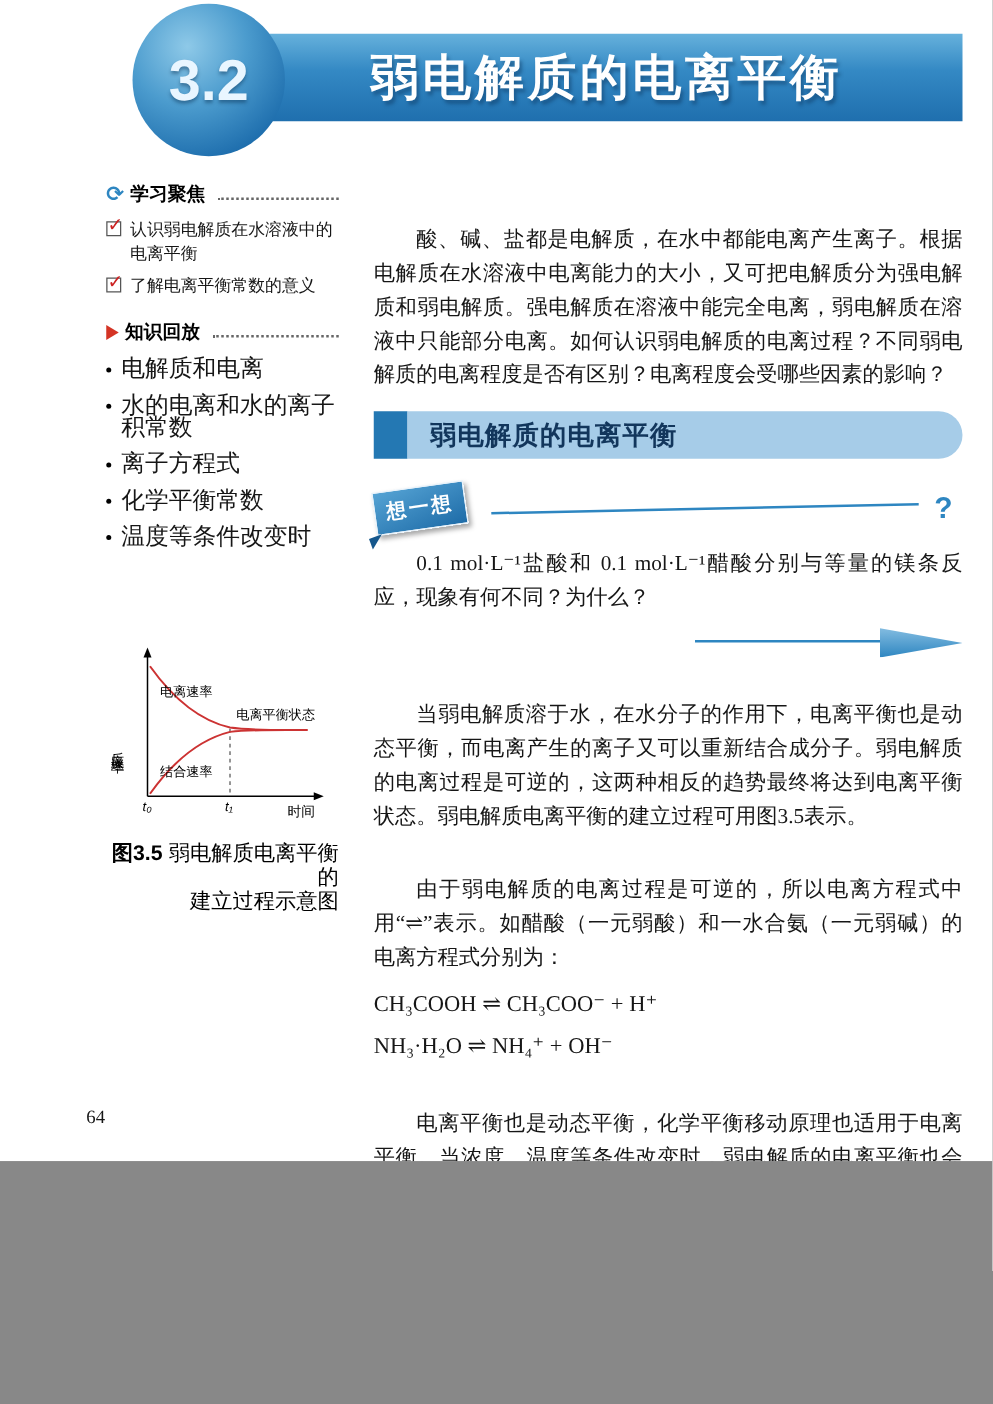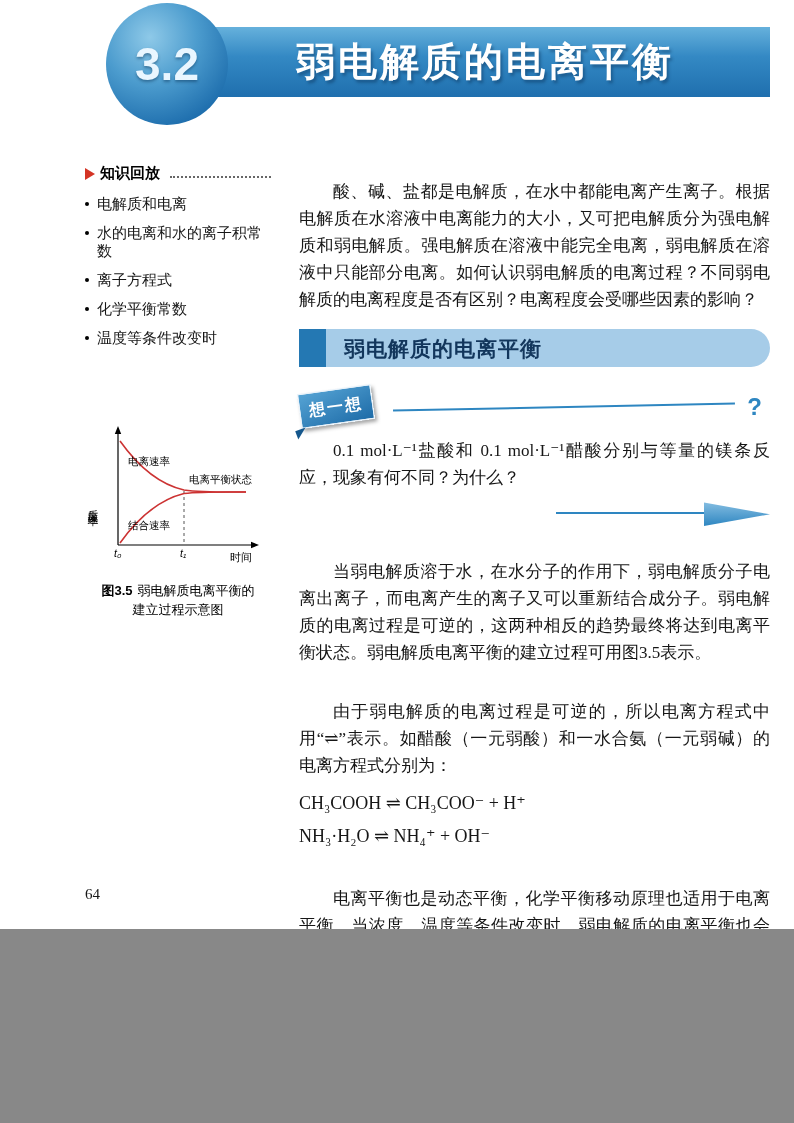--- a/index.html
+++ b/index.html
@@ -39,28 +39,28 @@
   .leader { flex: 1; border-bottom: 2px dotted #666; height: 9px; margin-left: 5px; }
   .icon-refresh { color: #2e86c1; font-size: 17px; line-height: 1; font-weight: bold; }
   .icon-refresh::before { content: "⟳"; }
   .icon-play { width: 0; height: 0; border-left: 10px solid #d43425; border-top: 6px solid transparent; border-bottom: 6px solid transparent; }
   .focus-list { margin-top: 9px; }
   .focus-item { display: flex; gap: 7px; font-size: 13.5px; line-height: 19px; margin-bottom: 7px; }
   .chk { position: relative; width: 12px; height: 12px; border: 1.5px solid #555; flex: none; margin-top: 3px; }
   .chk::after { content: "✓"; position: absolute; left: 0px; top: -7px; color: #cc2222; font-weight: bold; font-size: 15px; }
   .review { margin-top: 18px; }
   .review-list { margin-top: 12px; list-style: none; }
-  .review-list li { display: flex; gap: 8px; font-size: 15px; line-height: 18px; margin-bottom: 11px; }
+  .review-list li { display: flex; gap: 8px; font-size: 19px; line-height: 18px; margin-bottom: 11px; font-family: Liberation Mono, monospace; }
   .dot { width: 4px; height: 4px; border-radius: 50%; background: #000; flex: none; margin-top: 7px; }
 
   
   .figure { margin-top: 74px; }
   .fig-plot { display: flex; align-items: center; }
   .fig-ylabel { writing-mode: vertical-rl; text-orientation: upright; font-size: 11px; letter-spacing: 2px; margin-top: 14px; color:#000; }
-  .fig-caption { text-align: center; font-size: 13px; line-height: 19px; margin-top: 8px; color: #000; }
+  .fig-caption { text-align: right; font-size: 17px; line-height: 19px; margin-top: 8px; color: #000; }
   .fig-caption b { margin-right: 5px; }
   svg text { font-family: "Liberation Sans", "DejaVu Sans", sans-serif; }
 
   
   .para { text-indent: 2em; margin-top: 32px; }
   .section-banner { display: flex; height: 38px; margin: 16px 0 14px; }
   .section-tab { width: 27px; background: #2478b3; flex: none; }
   .section-bar {
     flex: 1; background: #a6cce8; border-radius: 0 19px 19px 0;
     display: flex; align-items: center; padding-left: 18px;
@@ -83,37 +83,54 @@
   }
   .head-line { flex: 1; height: 2px; background: #2e86c1; margin: 0 12px 0 20px; transform: rotate(-1.2deg); }
   .qmark { color: #2e86c1; font-weight: bold; font-size: 24px; margin-right: 8px; font-family: "Liberation Sans", "DejaVu Sans", sans-serif; }
   .think-q { text-indent: 2em; }
   .think-foot { display: flex; justify-content: flex-end; align-items: center; margin-top: 9px; }
   .foot-line { width: 150px; height: 1.5px; background: #2e86c1; }
   .flag { width: 66px; height: 26px; margin-left: -2px;
     background: linear-gradient(180deg, #8cc2e4, #2e86c1);
     clip-path: polygon(0 10%, 100% 55%, 0 100%); }
   .equations { text-align: left; margin: 8px 0; font-size: 18px; line-height: 33px; }
-  .pagenum { position: absolute; left: 85px; bottom: 26px; font-size: 15px; }
+  .pagenum { position: absolute; left: 69px; bottom: 26px; font-size: 15px; }
 </style>
 </head>
 <body>
 
 <div class="page">
 
   <div class="chapter-circle">
     <span>3.2</span>
   </div>
   <div class="chapter-banner">
     <span class="chapter-title">弱电解质的电离平衡</span>
   </div>
 
   <div class="cols">
 
     <aside class="sidebar">
+      <div class="focus">
+        <div class="side-head">
+          <span class="icon-refresh"></span>
+          <span>学习聚焦</span>
+          <span class="leader"></span>
+        </div>
+        <div class="focus-list">
+          <div class="focus-item">
+            <span class="chk"></span>
+            <span>认识弱电解质在水溶液中的电离平衡</span>
+          </div>
+          <div class="focus-item">
+            <span class="chk"></span>
+            <span>了解电离平衡常数的意义</span>
+          </div>
+        </div>
+      </div>
 
       <div class="review">
         <div class="side-head">
           <span class="icon-play"></span>
           <span>知识回放</span>
           <span class="leader"></span>
         </div>
         <ul class="review-list">
           <li>
               <span class="dot"></span>
@@ -180,21 +197,21 @@
           <span class="head-line"></span>
           <span class="qmark">?</span>
         </div>
         <p class="think-q">0.1 mol·L⁻¹盐酸和 0.1 mol·L⁻¹醋酸分别与等量的镁条反应，现象有何不同？为什么？</p>
         <div class="think-foot">
           <span class="foot-line"></span>
           <span class="flag"></span>
         </div>
       </div>
 
-      <p class="para">当弱电解质溶于水，在水分子的作用下，弱电解质分子电离出离子，而电离产生的离子又可以重新结合成分子。弱电解质的电离过程是可逆的，这两种相反的趋势最终将达到电离平衡状态。弱电解质电离平衡的建立过程可用图3.5表示。</p>
+      <p class="para">当弱电解质溶于水，在水分子的作用下，电离平衡也是动态平衡，而电离产生的离子又可以重新结合成分子。弱电解质的电离过程是可逆的，这两种相反的趋势最终将达到电离平衡状态。弱电解质电离平衡的建立过程可用图3.5表示。</p>
       <p class="para">由于弱电解质的电离过程是可逆的，所以电离方程式中用“⇌”表示。如醋酸（一元弱酸）和一水合氨（一元弱碱）的电离方程式分别为：</p>
 
       <div class="equations">
         <div>CH₃COOH ⇌ CH₃COO⁻ + H⁺</div>
         <div>NH₃·H₂O ⇌ NH₄⁺ + OH⁻</div>
       </div>
 
       <p class="para">电离平衡也是动态平衡，化学平衡移动原理也适用于电离平衡。当浓度、温度等条件改变时，弱电解质的电离平衡也会发生移动。</p>
 
       <div class="think">

